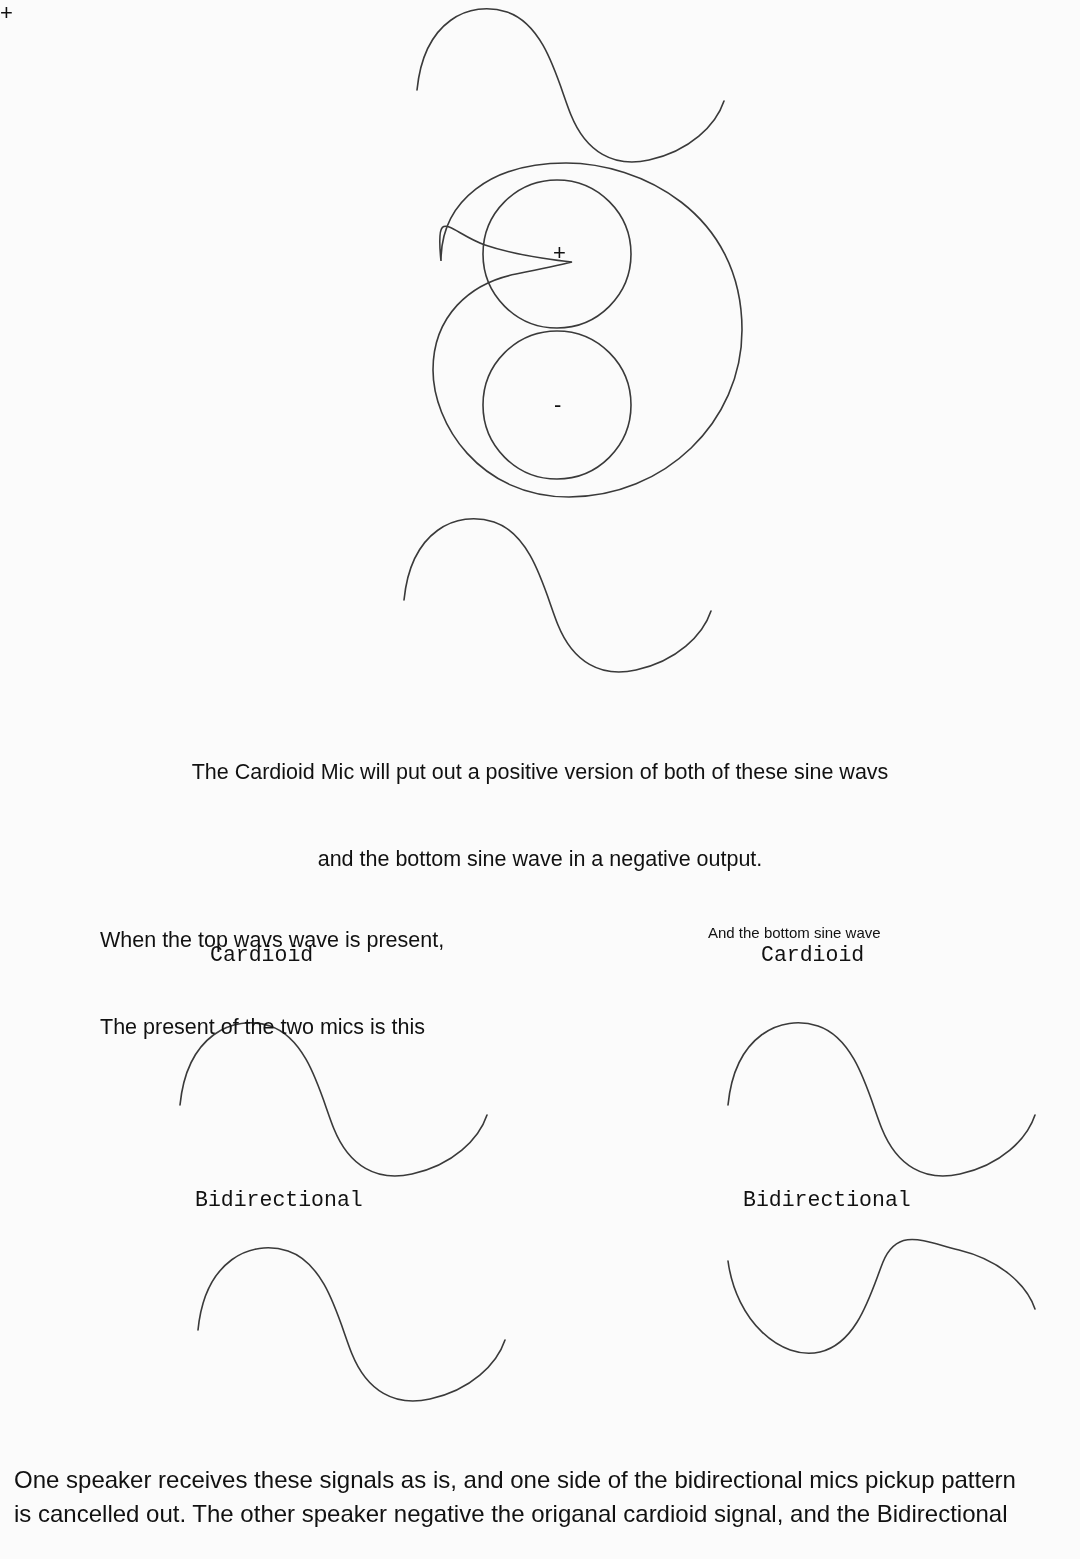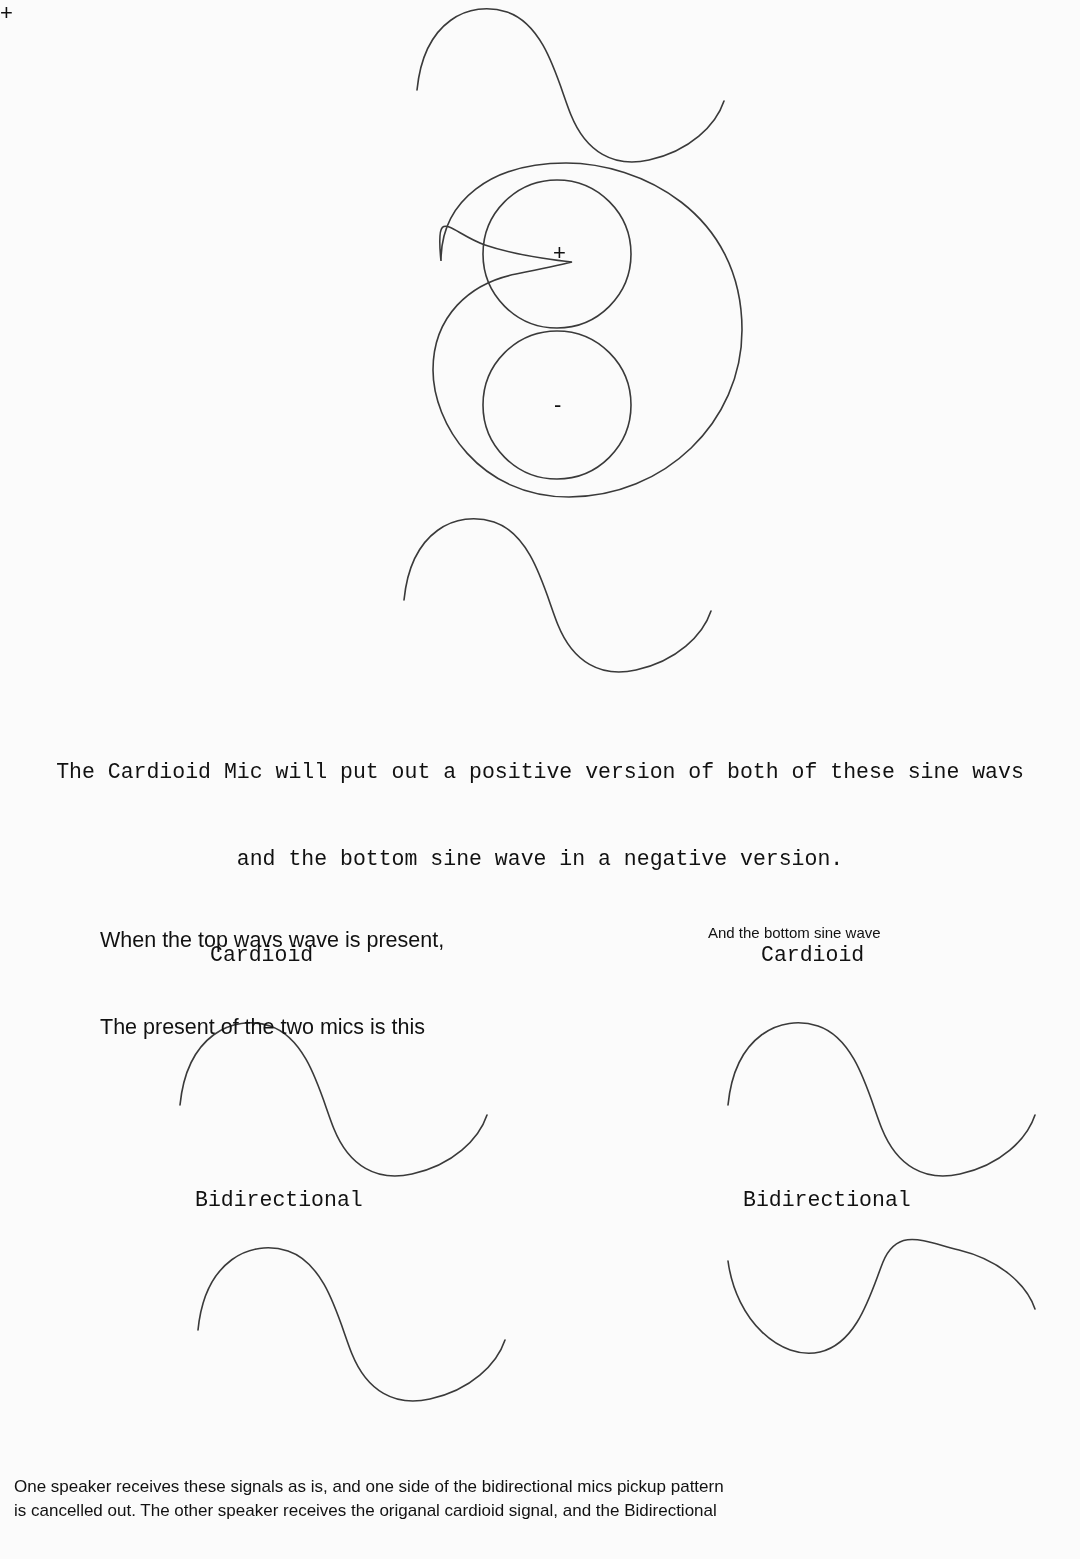--- a/index.html
+++ b/index.html
@@ -32,21 +32,20 @@
     position: absolute;
     white-space: pre;
     line-height: 1.35;
   }
   .caption-top {
     left: 0;
     top: 700px;
     width: 1080px;
     text-align: center;
     font-size: 21.5px;
-    font-family: Liberation Mono, monospace;
   }
   .caption-top div { display: block; }
 
   .label-left-intro {
     left: 100px;
     top: 868px;
     font-size: 21.5px;
     text-align: left;
   }
   .label-right-intro {
@@ -69,24 +68,23 @@
     position: absolute;
   }
   .sign-plus  { left: 553px; top: 240px; }
   .sign-minus { left: 554px; top: 392px; }
 
   .footer {
     position: absolute;
     left: 14px;
     top: 1463px;
     width: 1056px;
-    font-size: 17px;
+    font-size: 24px;
     line-height: 1.42;
     text-align: left;
-    margin-top: 12px;
   }
   .footer div { display: block; }
 </style>
 </head>
 <body>
 
 <div class="stage">
 
   <svg class="layer" viewBox="0 0 1080 1559">
     <g fill="none" stroke="#3a3a3a" stroke-width="1.6" stroke-linecap="round">
@@ -120,35 +118,35 @@
     </g>
   </svg>
 
   <span class="sign">+</span>
 
   <span class="sign sign-plus">+</span>
   <span class="sign sign-minus">-</span>
 
   <div class="txt caption-top">
     <div>The Cardioid Mic will put out a positive version of both of these sine wavs</div>
-    <div>and the bottom sine wave in a negative version.</div>
+    <div>and the bottom sine wave in a negative output.</div>
   </div>
 
   <div class="txt label-left-intro">
     <div>When the top wavs wave is present,</div>
     <div>The present of the two mics is this</div>
   </div>
 
   <div class="txt label-right-intro">
     <div>And the bottom sine wave</div>
   </div>
 
   <div class="txt lbl lbl-cardioid-left">Cardioid</div>
   <div class="txt lbl lbl-bidi-left">Bidirectional</div>
   <div class="txt lbl lbl-cardioid-right">Cardioid</div>
   <div class="txt lbl lbl-bidi-right">Bidirectional</div>
 
   <div class="footer">
     <div>One speaker receives these signals as is, and one side of the bidirectional mics pickup pattern</div>
-    <div>is cancelled out.  The other speaker receives the origanal cardioid signal, and the Bidirectional</div>
+    <div>is cancelled out.  The other speaker negative the origanal cardioid signal, and the Bidirectional</div>
   </div>
 
 </div>
 
 </body></html>

